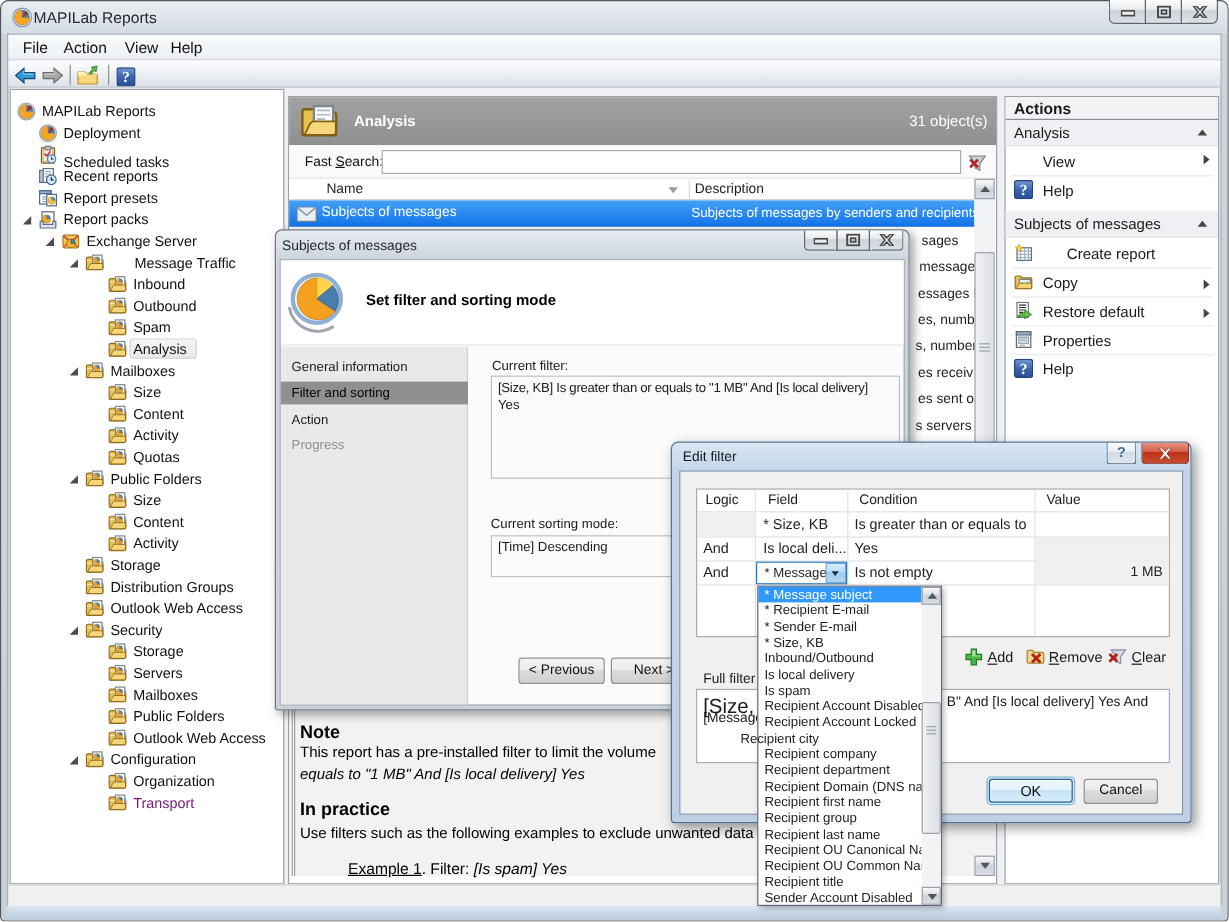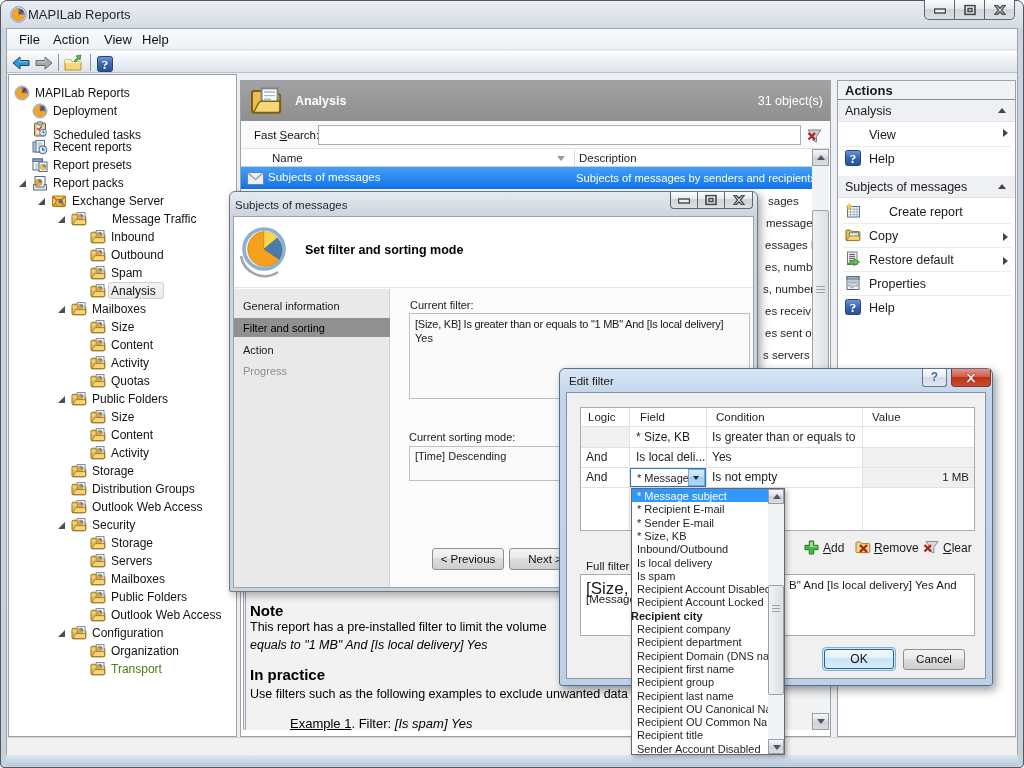--- a/index.html
+++ b/index.html
@@ -368,21 +368,21 @@
   </svg>
 <div class="tx" style="left:111px;top:644px;font-size:12px;color:#121212;">Organization</div>
 <svg class="ab" style="left:90px;top:661px" width="16" height="16" viewBox="0 0 16 16">
     <path d="M1 4.5 C1 3.7 1.6 3.2 2.4 3.2 L5.6 3.2 L7 4.8 L13.5 4.8 C14.3 4.8 14.8 5.4 14.8 6.2 L14.8 12.5 C14.8 13.3 14.3 13.8 13.5 13.8 L2.4 13.8 C1.6 13.8 1 13.3 1 12.5 Z" fill="#e9c04c" stroke="#8e6d1d"></path>
     <path d="M1.3 6.5 L14.5 6.5 L14.5 5.6 L1.3 5.6 Z" fill="#f9e9a9"></path>
     <rect x="6.2" y="1.6" width="7.8" height="8.4" fill="#fdfdfa" stroke="#7b8794"></rect>
     <path d="M9.6 3 A2.8 2.8 0 1 0 12.4 5.8 L9.6 5.8 Z" fill="#f2a52a" stroke="#a2770e" stroke-width=".4"></path>
     <path d="M9.6 3 A2.8 2.8 0 0 1 12.4 5.8 L9.6 5.8 Z" fill="#4a7dad"></path>
     <path d="M1.4 13.6 C3 13.6 3.4 8.6 5.6 8.6 L14.6 8.6 L14.6 12.5 C14.6 13.2 14.2 13.6 13.4 13.6 Z" fill="#f7d579" stroke="#8e6d1d" stroke-width=".8"></path>
   </svg>
-<div class="tx" style="left:111px;top:662px;font-size:12px;color:#4d7c0f;">Transport</div>
+<div class="tx" style="left:111px;top:662px;font-size:12px;color:#701a75;">Transport</div>
 <div class="ab" style="left:240px;top:80px;width:591px;height:657px;background:#fff;border:1px solid #99a1ab;"></div>
 <div class="ab" style="left:241px;top:81px;width:589px;height:40px;background:linear-gradient(#a2a2a2,#8f8f8f);"></div>
 <svg class="ab" style="left:250px;top:86px" width="34" height="31" viewBox="0 0 17 15.5">
 <path d="M1 3.5 C1 2.9 1.4 2.5 2 2.5 L5.6 2.5 L7 4 L14 4 C14.7 4 15.1 4.4 15.1 5 L15.1 12.3 C15.1 13 14.7 13.4 14 13.4 L2 13.4 C1.4 13.4 1 13 1 12.3 Z" fill="#e9c04c" stroke="#7d6017"></path>
 <rect x="5.8" y="1.2" width="8" height="9.4" fill="#fdfdfa" stroke="#7b8794"></rect>
 <path d="M7 3 h5.5 M7 4.8 h5.5 M7 6.6 h3.5" stroke="#aab6c2" fill="none" stroke-width=".7"></path>
 <path d="M1.3 13.2 C3 13.2 3.4 7.6 5.6 7.6 L14.9 7.6 L14.9 12.2 C14.9 12.9 14.5 13.2 13.8 13.2 Z" fill="#f7d679" stroke="#7d6017" stroke-width=".7"></path>
   </svg>
 <div class="tx" style="left:295px;top:94px;font-size:12.5px;font-weight:bold;color:#fff;">Analysis</div>
 <div class="tx" style="right:201px;top:94px;font-size:12.5px;color:#fff;">31 object(s)</div>
@@ -610,21 +610,21 @@
 <div class="ab" style="left:632px;top:489.0px;width:136px;height:13.3px;background:#3097fb"></div>
 <div class="tx" style="left:637px;top:490.0px;font-size:11px;color:#fff;">* Message subject</div>
 <div class="tx" style="left:637px;top:503.3px;font-size:11px;color:#1e1e1e;">* Recipient E-mail</div>
 <div class="tx" style="left:637px;top:516.6px;font-size:11px;color:#1e1e1e;">* Sender E-mail</div>
 <div class="tx" style="left:637px;top:529.9px;font-size:11px;color:#1e1e1e;">* Size, KB</div>
 <div class="tx" style="left:637px;top:543.1999999999999px;font-size:11px;color:#1e1e1e;">Inbound/Outbound</div>
 <div class="tx" style="left:637px;top:556.4999999999999px;font-size:11px;color:#1e1e1e;">Is local delivery</div>
 <div class="tx" style="left:637px;top:569.7999999999998px;font-size:11px;color:#1e1e1e;">Is spam</div>
 <div class="tx" style="left:637px;top:583.0999999999998px;font-size:11px;color:#1e1e1e;">Recipient Account Disabled</div>
 <div class="tx" style="left:637px;top:596.3999999999997px;font-size:11px;color:#1e1e1e;">Recipient Account Locked</div>
-<div class="tx" style="left:631px;top:609.6999999999997px;font-size:11px;color:#1e1e1e;font-weight:bold;">Recipient city</div>
+<div class="tx" style="left:617px;top:609.6999999999997px;font-size:11px;color:#1e1e1e;">Recipient city</div>
 <div class="tx" style="left:637px;top:622.9999999999997px;font-size:11px;color:#1e1e1e;">Recipient company</div>
 <div class="tx" style="left:637px;top:636.2999999999996px;font-size:11px;color:#1e1e1e;">Recipient department</div>
 <div class="tx" style="left:637px;top:649.5999999999996px;font-size:11px;color:#1e1e1e;">Recipient Domain (DNS nam</div>
 <div class="tx" style="left:637px;top:662.8999999999995px;font-size:11px;color:#1e1e1e;">Recipient first name</div>
 <div class="tx" style="left:637px;top:676.1999999999995px;font-size:11px;color:#1e1e1e;">Recipient group</div>
 <div class="tx" style="left:637px;top:689.4999999999994px;font-size:11px;color:#1e1e1e;">Recipient last name</div>
 <div class="tx" style="left:637px;top:702.7999999999994px;font-size:11px;color:#1e1e1e;">Recipient OU Canonical Na</div>
 <div class="tx" style="left:637px;top:716.0999999999993px;font-size:11px;color:#1e1e1e;">Recipient OU Common Nam</div>
 <div class="tx" style="left:637px;top:729.3999999999993px;font-size:11px;color:#1e1e1e;">Recipient title</div>
 <div class="tx" style="left:637px;top:742.6999999999992px;font-size:11px;color:#1e1e1e;">Sender Account Disabled</div>

